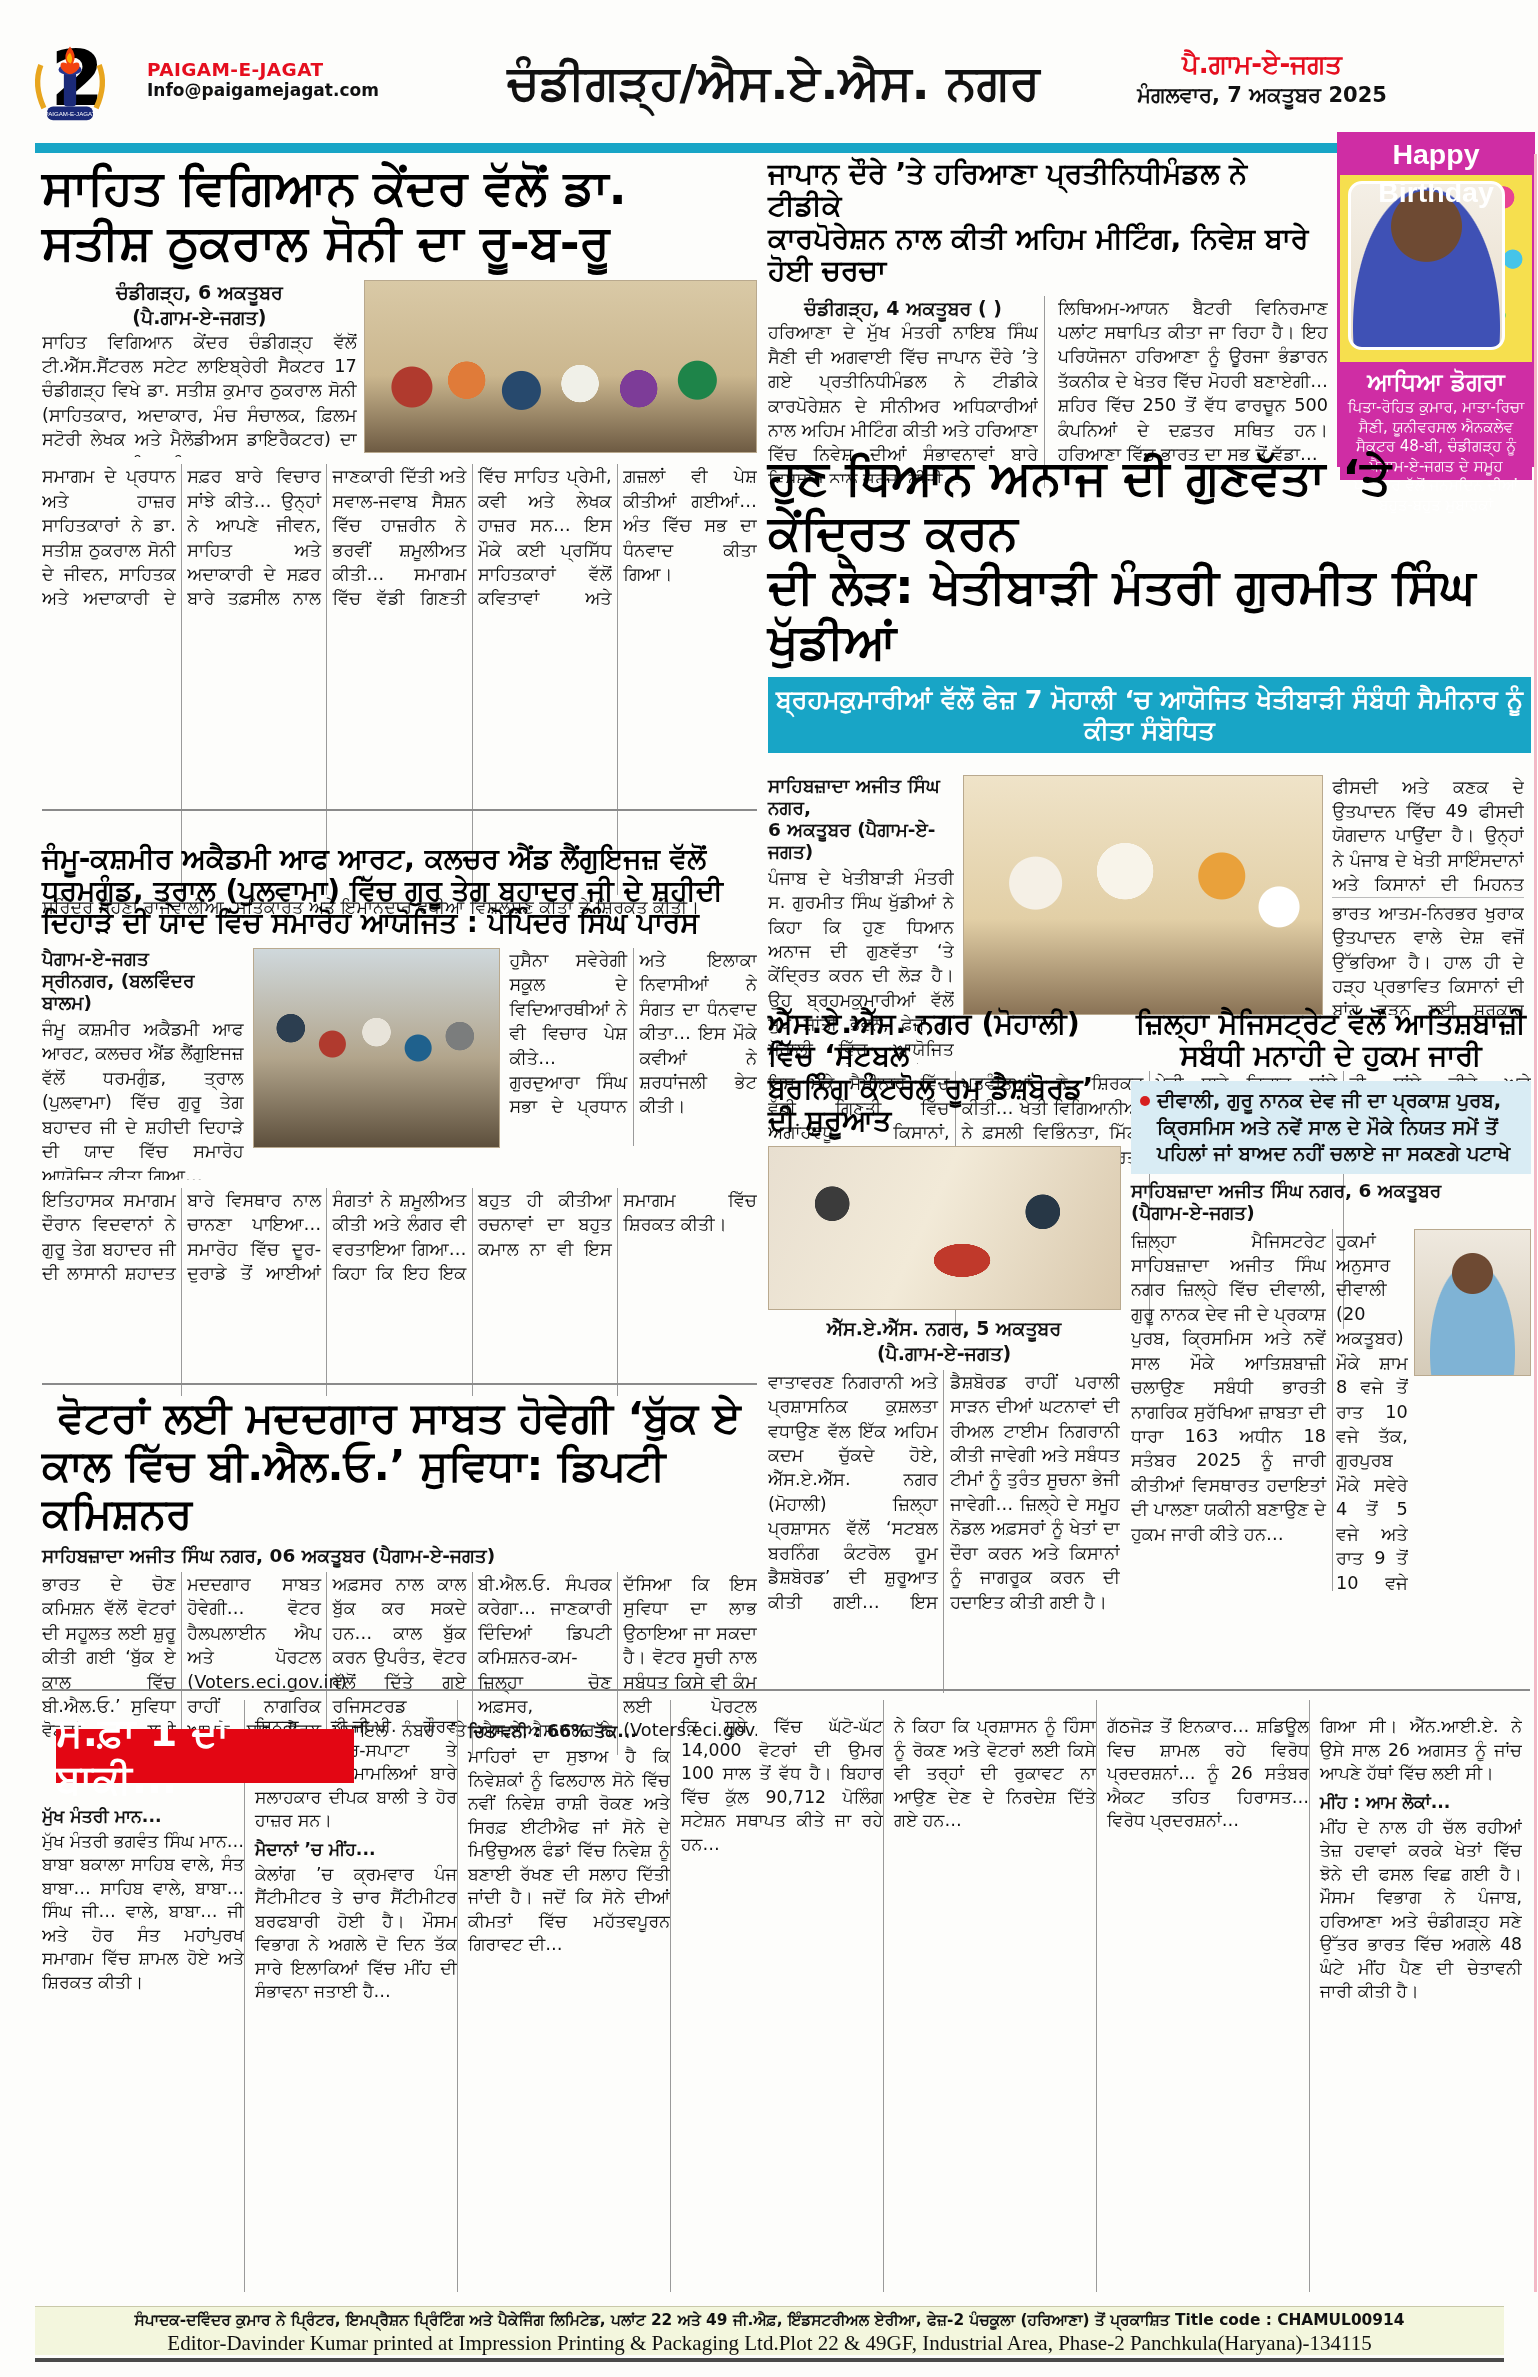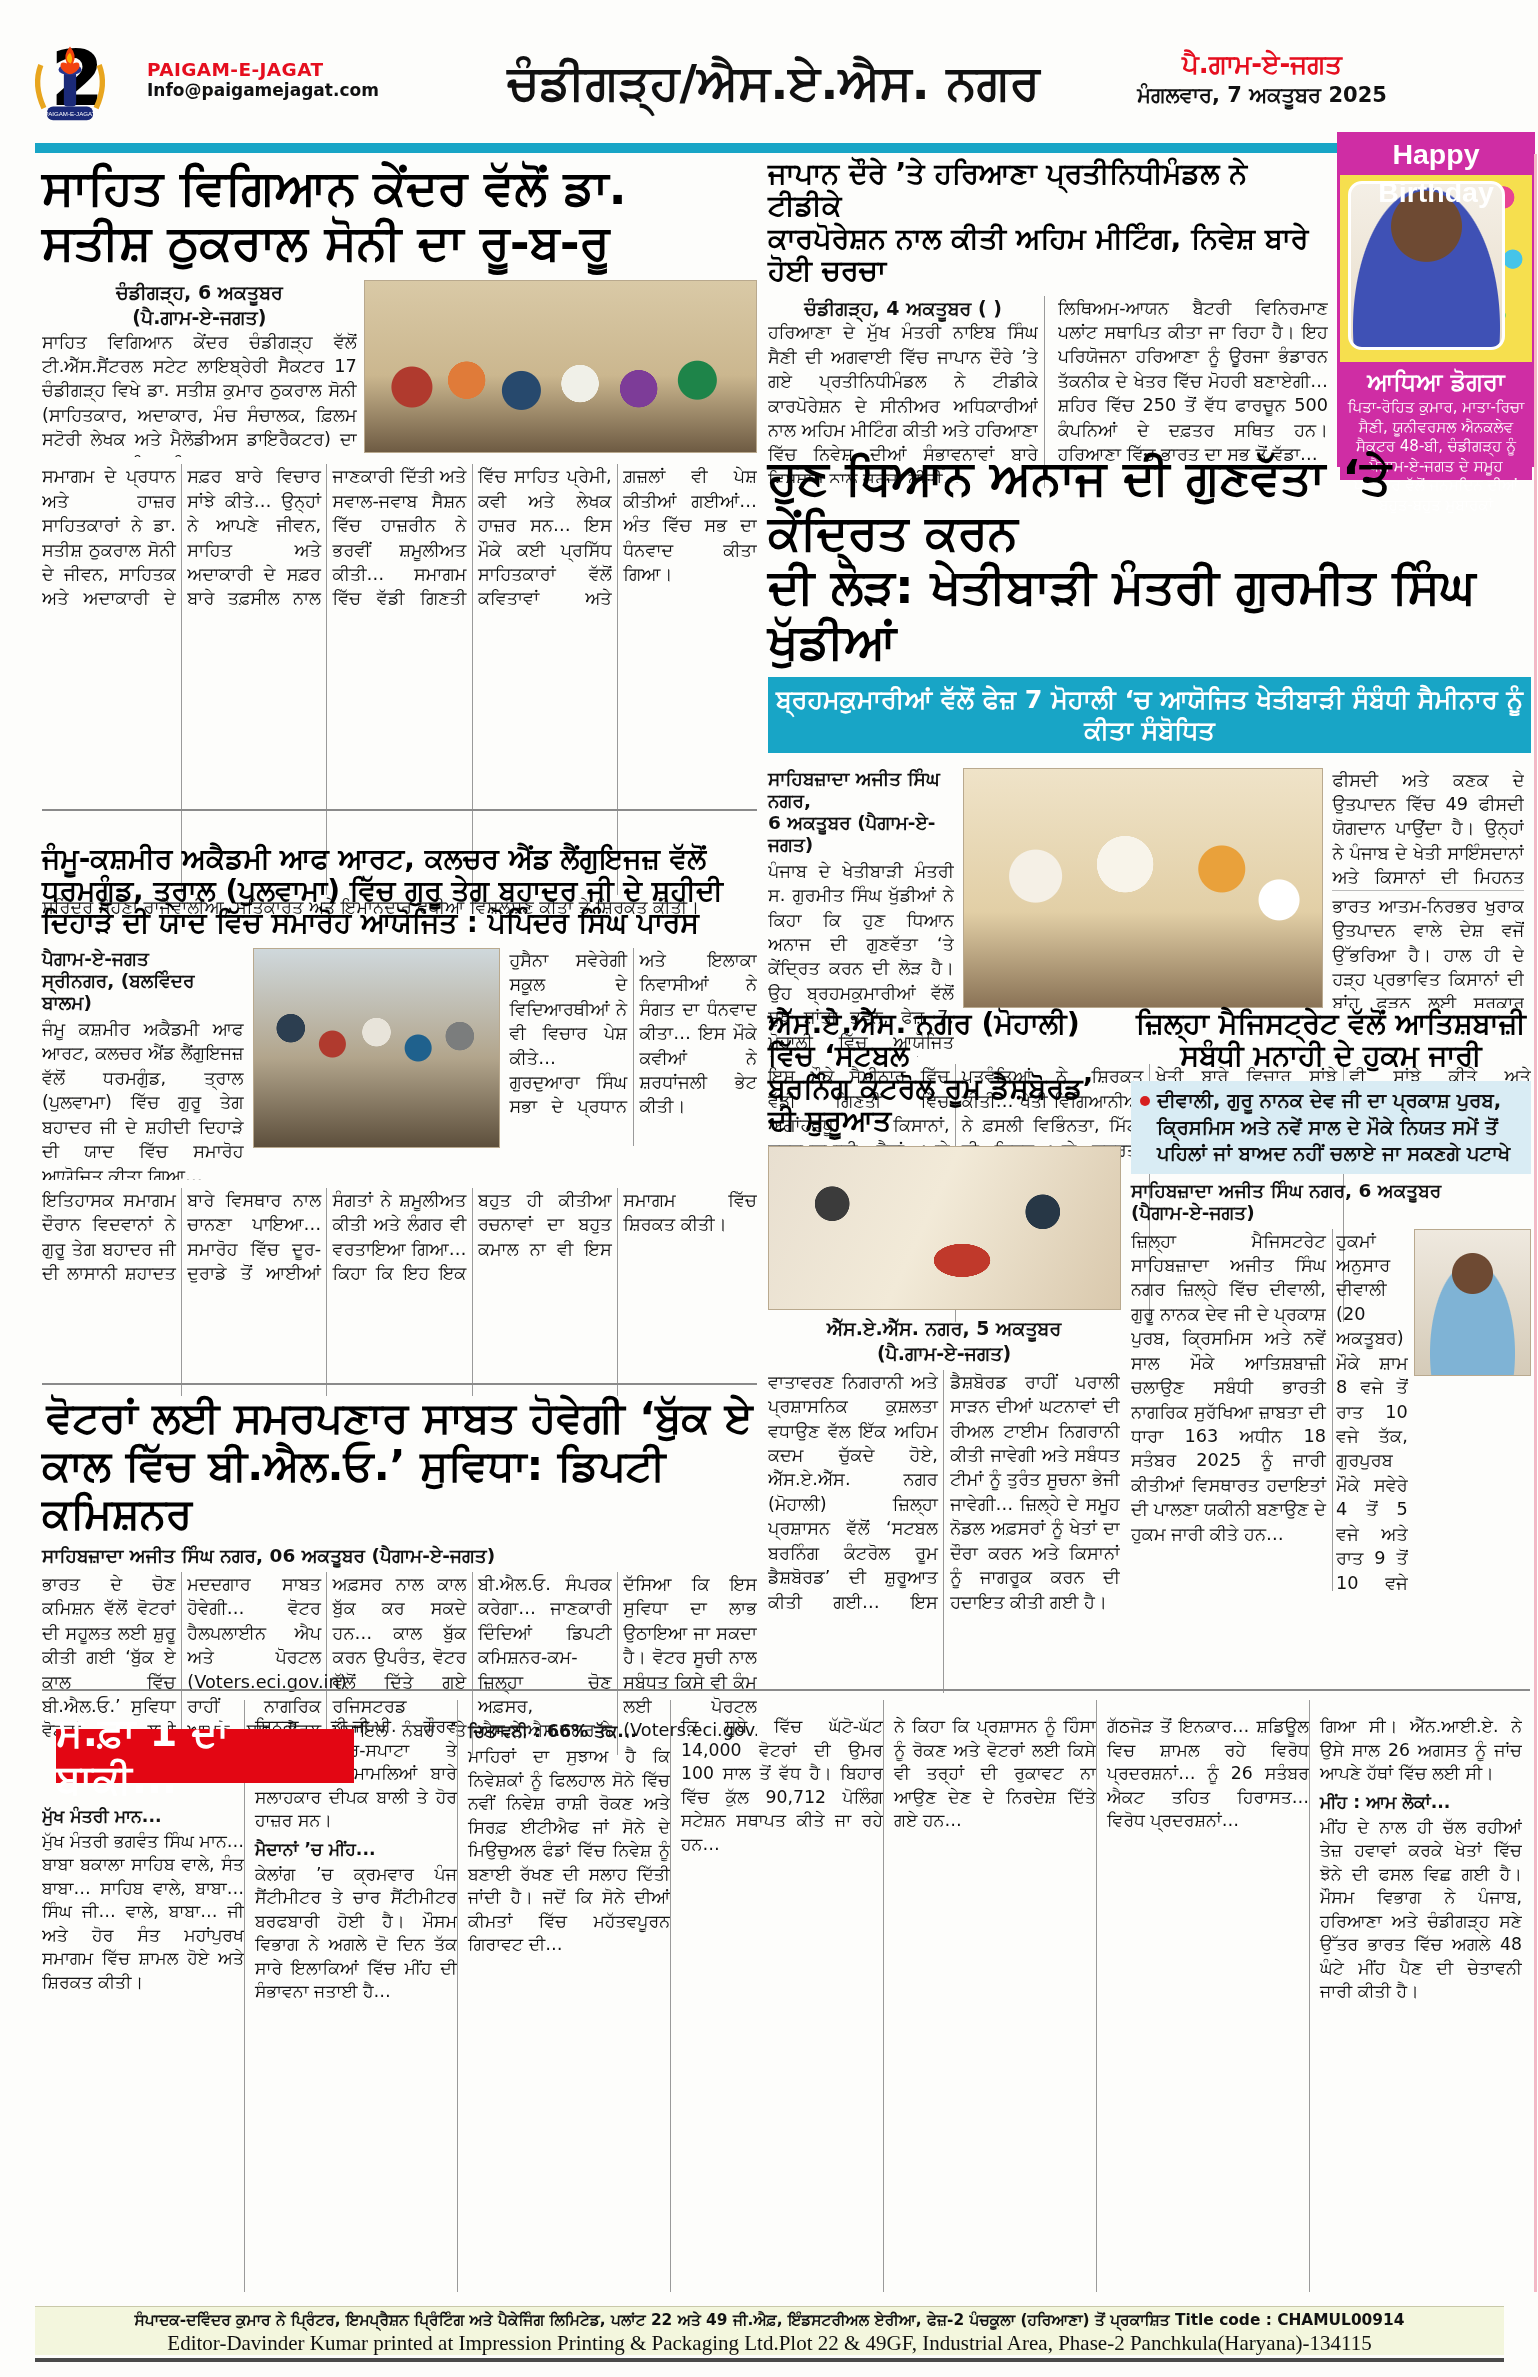--- a/index.html
+++ b/index.html
@@ -184,21 +184,21 @@
   <div class="bday-caption" style="height:105px;">
     <div class="bday-name" data-bind="articles.birthday.name">ਆਧਿਆ ਡੋਗਰਾ</div>
     <div class="bday-text" data-bind="articles.birthday.caption">ਪਿਤਾ-ਰੋਹਿਤ ਕੁਮਾਰ, ਮਾਤਾ-ਰਿਚਾ ਸੈਣੀ, ਯੂਨੀਵਰਸਲ ਐਨਕਲੇਵ ਸੈਕਟਰ 48-ਬੀ, ਚੰਡੀਗੜ੍ਹ ਨੂੰ ਪੈਗਾਮ-ਏ-ਜਗਤ ਦੇ ਸਮੂਹ ਪਰਿਵਾਰ ਵੱਲੋਂ ਜਨਮਦਿਨ ਦੀਆਂ ਬਹੁਤ-ਬਹੁਤ ਮੁਬਾਰਕਾਂ</div>
   </div>
 </div>
 
 <div class="abs" style="left:768px;top:450px;width:763px;">
   <div class="hl hl-xl" data-bind="articles.agri.headline1">ਹੁਣ ਧਿਆਨ ਅਨਾਜ ਦੀ ਗੁਣਵੱਤਾ ‘ਤੇ ਕੇਂਦ੍ਰਿਤ ਕਰਨ</div>
   <div class="hl hl-xl" data-bind="articles.agri.headline2">ਦੀ ਲੋੜ: ਖੇਤੀਬਾੜੀ ਮੰਤਰੀ ਗੁਰਮੀਤ ਸਿੰਘ ਖੁੱਡੀਆਂ</div>
   <div class="subhead-bar" style="margin-top:7.7px;" data-bind="articles.agri.subhead">ਬ੍ਰਹਮਕੁਮਾਰੀਆਂ ਵੱਲੋਂ ਫੇਜ਼ 7 ਮੋਹਾਲੀ ‘ਚ ਆਯੋਜਿਤ ਖੇਤੀਬਾੜੀ ਸੰਬੰਧੀ ਸੈਮੀਨਾਰ ਨੂੰ ਕੀਤਾ ਸੰਬੋਧਿਤ</div>
-  <div style="display:flex;gap:9.2px;margin-top:15px;">
+  <div style="display:flex;gap:9.2px;margin-top:22px;">
     <div style="width:186px;">
       <div class="byline" data-bind="articles.agri.byline1">ਸਾਹਿਬਜ਼ਾਦਾ ਅਜੀਤ ਸਿੰਘ ਨਗਰ,</div>
       <div class="byline" style="margin-bottom:3.1px;" data-bind="articles.agri.byline2">6 ਅਕਤੂਬਰ (ਪੈਗਾਮ-ਏ-ਜਗਤ)</div>
       <div class="body-txt just hideover" style="height:198px;" data-bind="articles.agri.left">ਪੰਜਾਬ ਦੇ ਖੇਤੀਬਾੜੀ ਮੰਤਰੀ ਸ. ਗੁਰਮੀਤ ਸਿੰਘ ਖੁੱਡੀਆਂ ਨੇ ਕਿਹਾ ਕਿ ਹੁਣ ਧਿਆਨ ਅਨਾਜ ਦੀ ਗੁਣਵੱਤਾ ‘ਤੇ ਕੇਂਦ੍ਰਿਤ ਕਰਨ ਦੀ ਲੋੜ ਹੈ। ਉਹ ਬ੍ਰਹਮਕੁਮਾਰੀਆਂ ਵੱਲੋਂ ਸੁਖ ਸ਼ਾਂਤੀ ਭਵਨ, ਫੇਜ਼ 7, ਮੋਹਾਲੀ ਵਿੱਚ ਆਯੋਜਿਤ ਖੇਤੀਬਾੜੀ ਸੈਮੀਨਾਰ ਦੌਰਾਨ ਸੰਬੋਧਨ ਕਰ ਰਹੇ ਸਨ। ਸੈਮੀਨਾਰ ਨੂੰ ਸੰਬੋਧਿਤ ਕਰਦੇ ਹੋਏ ਉਨ੍ਹਾਂ ਨੇ ਕਿਹਾ ਕਿ “ਪੰਜਾਬ ਨੇ ਦੇਸ਼ ਦੀ ਕੁੱਲ ਚਾਵਲ ਉਤਪਾਦਨ ਵਿੱਚ ਲਗਭਗ 24</div>
     </div>
     <div class="photo ph-seminar" style="width:358px;height:238px;"></div>
     <div style="width:192px;">
       <div class="body-txt just hideover" style="height:122px;" data-bind="articles.agri.right">ਫੀਸਦੀ ਅਤੇ ਕਣਕ ਦੇ ਉਤਪਾਦਨ ਵਿੱਚ 49 ਫੀਸਦੀ ਯੋਗਦਾਨ ਪਾਉਂਦਾ ਹੈ। ਉਨ੍ਹਾਂ ਨੇ ਪੰਜਾਬ ਦੇ ਖੇਤੀ ਸਾਇੰਸਦਾਨਾਂ ਅਤੇ ਕਿਸਾਨਾਂ ਦੀ ਮਿਹਨਤ ਅਤੇ ਸਮਰਪਣ ਦੀ ਪ੍ਰਸ਼ੰਸਾ ਕਰਦੇ ਹੋਏ ਕਿਹਾ ਕਿ ਉਨ੍ਹਾਂ ਦੀਆਂ ਕੋਸ਼ਿਸ਼ਾਂ ਕਰਕੇ ਹੀ ਅੱਜ</div>
       <div class="body-txt just hideover" style="height:114px;border-top:0.8px solid #bbb;padding-top:3.1px;" data-bind="articles.agri.right2">ਭਾਰਤ ਆਤਮ-ਨਿਰਭਰ ਖੁਰਾਕ ਉਤਪਾਦਨ ਵਾਲੇ ਦੇਸ਼ ਵਜੋਂ ਉੱਭਰਿਆ ਹੈ। ਹਾਲ ਹੀ ਦੇ ਹੜ੍ਹ ਪ੍ਰਭਾਵਿਤ ਕਿਸਾਨਾਂ ਦੀ ਬਾਂਹ ਫੜਨ ਲਈ ਸਰਕਾਰ ਵਚਨਬੱਧ ਹੈ…</div>
     </div>
@@ -245,21 +245,21 @@
     <div class="body-txt just hideover" style="width:50%;border-right:0.8px solid #9a9a9a;padding-right:6.2px;height:362px;" data-bind="articles.magistrate.col1">ਜ਼ਿਲ੍ਹਾ ਮੈਜਿਸਟਰੇਟ ਸਾਹਿਬਜ਼ਾਦਾ ਅਜੀਤ ਸਿੰਘ ਨਗਰ ਜ਼ਿਲ੍ਹੇ ਵਿੱਚ ਦੀਵਾਲੀ, ਗੁਰੂ ਨਾਨਕ ਦੇਵ ਜੀ ਦੇ ਪ੍ਰਕਾਸ਼ ਪੁਰਬ, ਕ੍ਰਿਸਮਿਸ ਅਤੇ ਨਵੇਂ ਸਾਲ ਮੌਕੇ ਆਤਿਸ਼ਬਾਜ਼ੀ ਚਲਾਉਣ ਸਬੰਧੀ ਭਾਰਤੀ ਨਾਗਰਿਕ ਸੁਰੱਖਿਆ ਜ਼ਾਬਤਾ ਦੀ ਧਾਰਾ 163 ਅਧੀਨ 18 ਸਤੰਬਰ 2025 ਨੂੰ ਜਾਰੀ ਕੀਤੀਆਂ ਵਿਸਥਾਰਤ ਹਦਾਇਤਾਂ ਦੀ ਪਾਲਣਾ ਯਕੀਨੀ ਬਣਾਉਣ ਦੇ ਹੁਕਮ ਜਾਰੀ ਕੀਤੇ ਹਨ…</div>
     <div style="width:50%;">
       <div class="photo ph-portrait" style="width:115px;height:145px;float:right;margin:0 0 4.6px 6.2px;"></div>
       <div class="body-txt just hideover" style="height:362px;" data-bind="articles.magistrate.col2">ਹੁਕਮਾਂ ਅਨੁਸਾਰ ਦੀਵਾਲੀ (20 ਅਕਤੂਬਰ) ਮੌਕੇ ਸ਼ਾਮ 8 ਵਜੇ ਤੋਂ ਰਾਤ 10 ਵਜੇ ਤੱਕ, ਗੁਰਪੁਰਬ ਮੌਕੇ ਸਵੇਰੇ 4 ਤੋਂ 5 ਵਜੇ ਅਤੇ ਰਾਤ 9 ਤੋਂ 10 ਵਜੇ ਤੱਕ, ਕ੍ਰਿਸਮਿਸ (25 ਦਸੰਬਰ) ਅਤੇ ਨਵੇਂ ਸਾਲ ਮੌਕੇ ਰਾਤ 11:55 ਤੋਂ 12:30 ਵਜੇ ਤੱਕ ਹੀ ਪਟਾਖੇ ਚਲਾਏ ਜਾ ਸਕਣਗੇ। ਜ਼ਿਲ੍ਹਾ ਮੈਜਿਸਟ੍ਰੇਟ ਨੇ ਇਹ ਨਿਰਦੇਸ਼ ਜਨ ਸੁਰੱਖਿਆ ਨੂੰ ਧਿਆਨ ਵਿੱਚ ਰੱਖਦਿਆਂ ਜਾਰੀ ਕੀਤੇ ਹਨ।</div>
     </div>
   </div>
 </div>
 
 <div class="rule-h abs" style="left:42px;top:1383px;width:715px;"></div>
 <div class="abs" style="left:42px;top:1394px;width:715px;">
-  <div class="hl hl-lg" style="text-align:center;" data-bind="articles.voters.headline1">ਵੋਟਰਾਂ ਲਈ ਸਮਰਪਣਾਰ ਸਾਬਤ ਹੋਵੇਗੀ ‘ਬੁੱਕ ਏ</div>
+  <div class="hl hl-lg" style="text-align:center;" data-bind="articles.voters.headline1">ਵੋਟਰਾਂ ਲਈ ਮਦਦਗਾਰ ਸਾਬਤ ਹੋਵੇਗੀ ‘ਬੁੱਕ ਏ</div>
   <div class="hl hl-lg" data-bind="articles.voters.headline2">ਕਾਲ ਵਿੱਚ ਬੀ.ਐਲ.ਓ.’ ਸੁਵਿਧਾ: ਡਿਪਟੀ ਕਮਿਸ਼ਨਰ</div>
   <div class="byline" style="margin-top:7.7px;" data-bind="articles.voters.byline">ਸਾਹਿਬਜ਼ਾਦਾ ਅਜੀਤ ਸਿੰਘ ਨਗਰ, 06 ਅਕਤੂਬਰ (ਪੈਗਾਮ-ਏ-ਜਗਤ)</div>
   <div class="body-txt just cols-5 hideover" style="margin-top:4.6px;height:183px;" data-bind="articles.voters.body">ਭਾਰਤ ਦੇ ਚੋਣ ਕਮਿਸ਼ਨ ਵੱਲੋਂ ਵੋਟਰਾਂ ਦੀ ਸਹੂਲਤ ਲਈ ਸ਼ੁਰੂ ਕੀਤੀ ਗਈ ‘ਬੁੱਕ ਏ ਕਾਲ ਵਿੱਚ ਬੀ.ਐਲ.ਓ.’ ਸੁਵਿਧਾ ਵੋਟਰਾਂ ਲਈ ਮਦਦਗਾਰ ਸਾਬਤ ਹੋਵੇਗੀ… ਵੋਟਰ ਹੈਲਪਲਾਈਨ ਐਪ ਅਤੇ ਪੋਰਟਲ (Voters.eci.gov.in) ਰਾਹੀਂ ਨਾਗਰਿਕ ਆਪਣੇ ਬੂਥ ਲੈਵਲ ਅਫ਼ਸਰ ਨਾਲ ਕਾਲ ਬੁੱਕ ਕਰ ਸਕਦੇ ਹਨ… ਕਾਲ ਬੁੱਕ ਕਰਨ ਉਪਰੰਤ, ਵੋਟਰ ਵੱਲੋਂ ਦਿੱਤੇ ਗਏ ਰਜਿਸਟਰਡ ਮੋਬਾਇਲ ਨੰਬਰ ’ਤੇ ਬੀ.ਐਲ.ਓ. ਸੰਪਰਕ ਕਰੇਗਾ… ਜਾਣਕਾਰੀ ਦਿੰਦਿਆਂ ਡਿਪਟੀ ਕਮਿਸ਼ਨਰ-ਕਮ-ਜ਼ਿਲ੍ਹਾ ਚੋਣ ਅਫ਼ਸਰ, ਐਸ.ਏ.ਐਸ.ਨਗਰ ਨੇ ਦੱਸਿਆ ਕਿ ਇਸ ਸੁਵਿਧਾ ਦਾ ਲਾਭ ਉਠਾਇਆ ਜਾ ਸਕਦਾ ਹੈ। ਵੋਟਰ ਸੂਚੀ ਨਾਲ ਸਬੰਧਤ ਕਿਸੇ ਵੀ ਕੰਮ ਲਈ ਪੋਰਟਲ (Voters.eci.gov.in) ਦੀ ਵਰਤੋਂ ਕੀਤੀ ਜਾ ਸਕਦੀ ਹੈ। ਉਨ੍ਹਾਂ ਜ਼ਿਲ੍ਹਾ ਐਸ.ਏ.ਐਸ.ਨਗਰ ਦੇ ਹਰੇਕ ਵੋਟਰ ਨੂੰ ਇਸ ਸੁਵਿਧਾ ਦਾ ਵੱਧ ਤੋਂ ਵੱਧ ਲਾਭ ਉਠਾਉਣ ਦੀ ਅਪੀਲ ਕੀਤੀ।</div>
 </div>
 
 <div class="rule-h abs" style="left:42px;top:1689px;width:1488px;"></div>
 <div class="abs" style="left:42px;top:1700px;width:1488px;height:592px;">
   <div class="redbox abs" style="left:14px;top:29px;width:298px;height:54px;">
     <span data-bind="continuation.label">ਸ.ਫ਼ਾ 1 ਦਾ ਬਾਕੀ...</span>
   </div>

